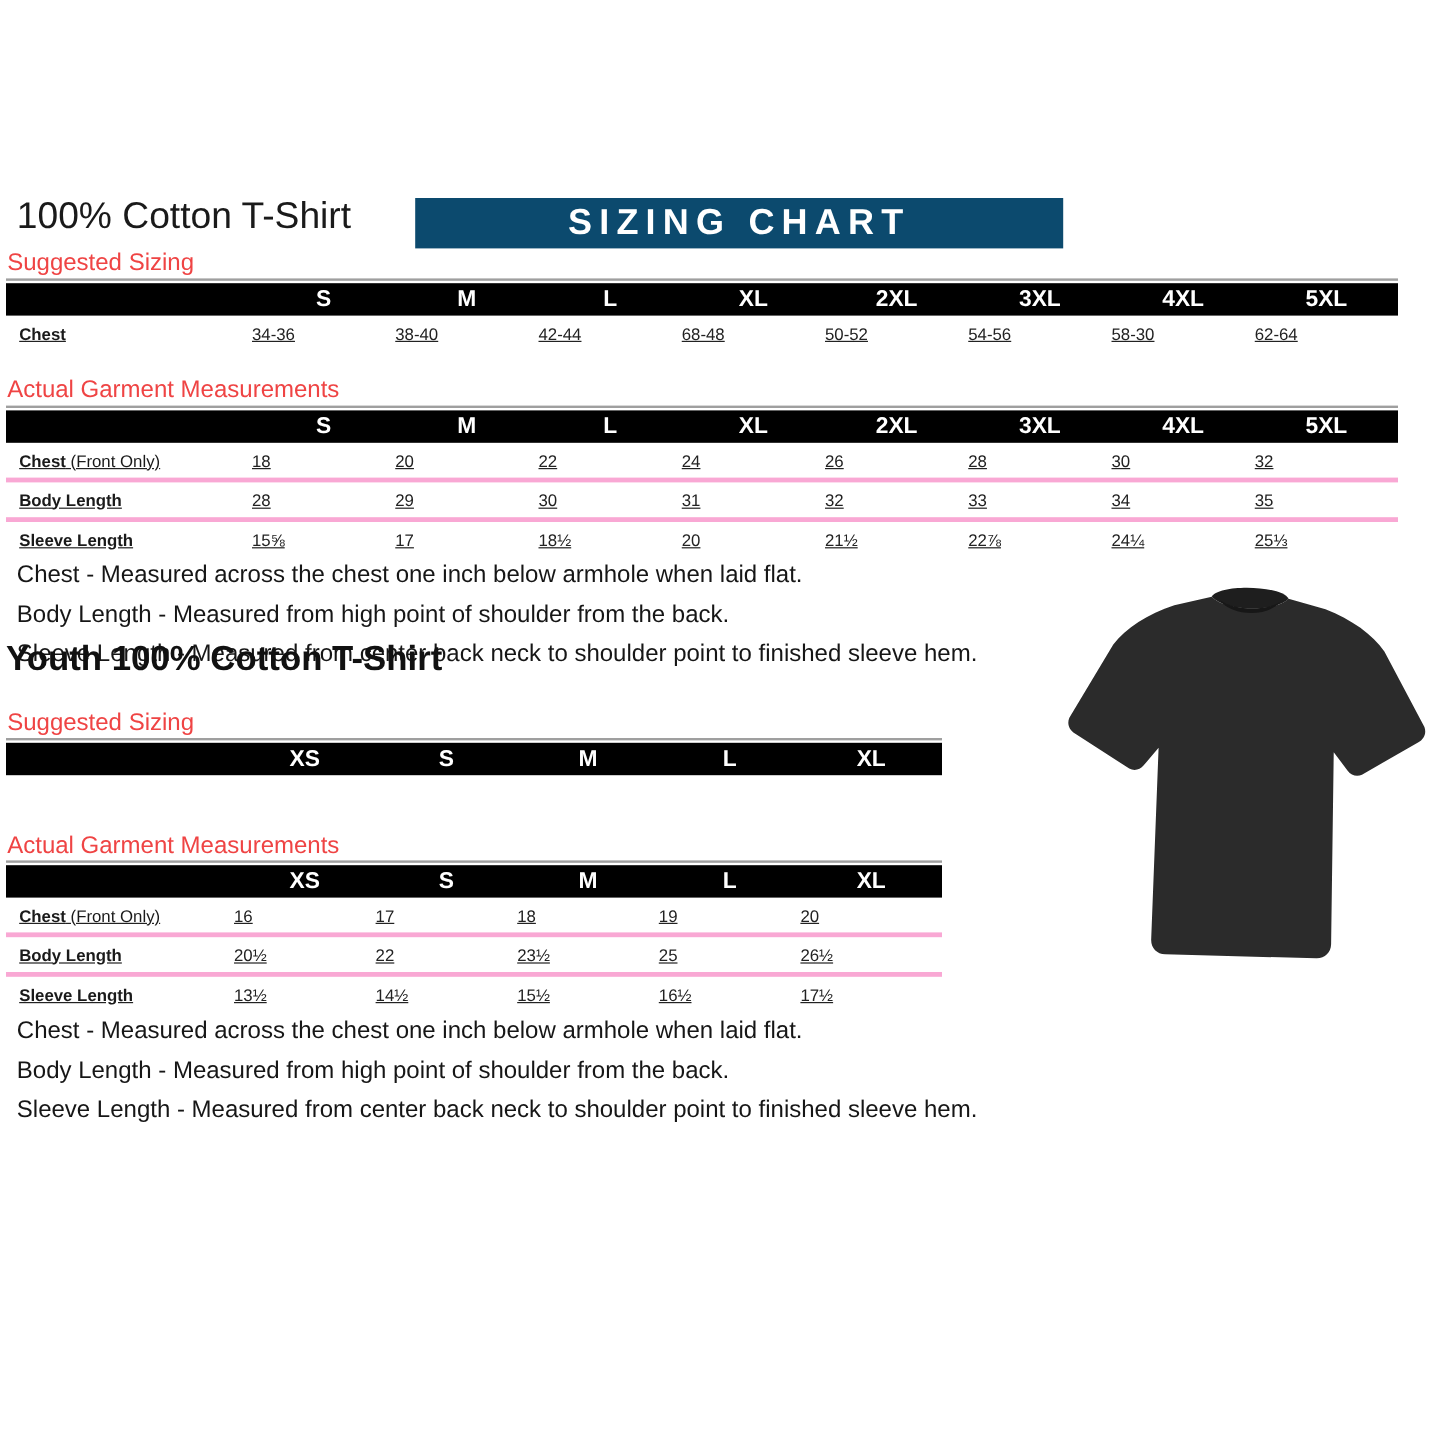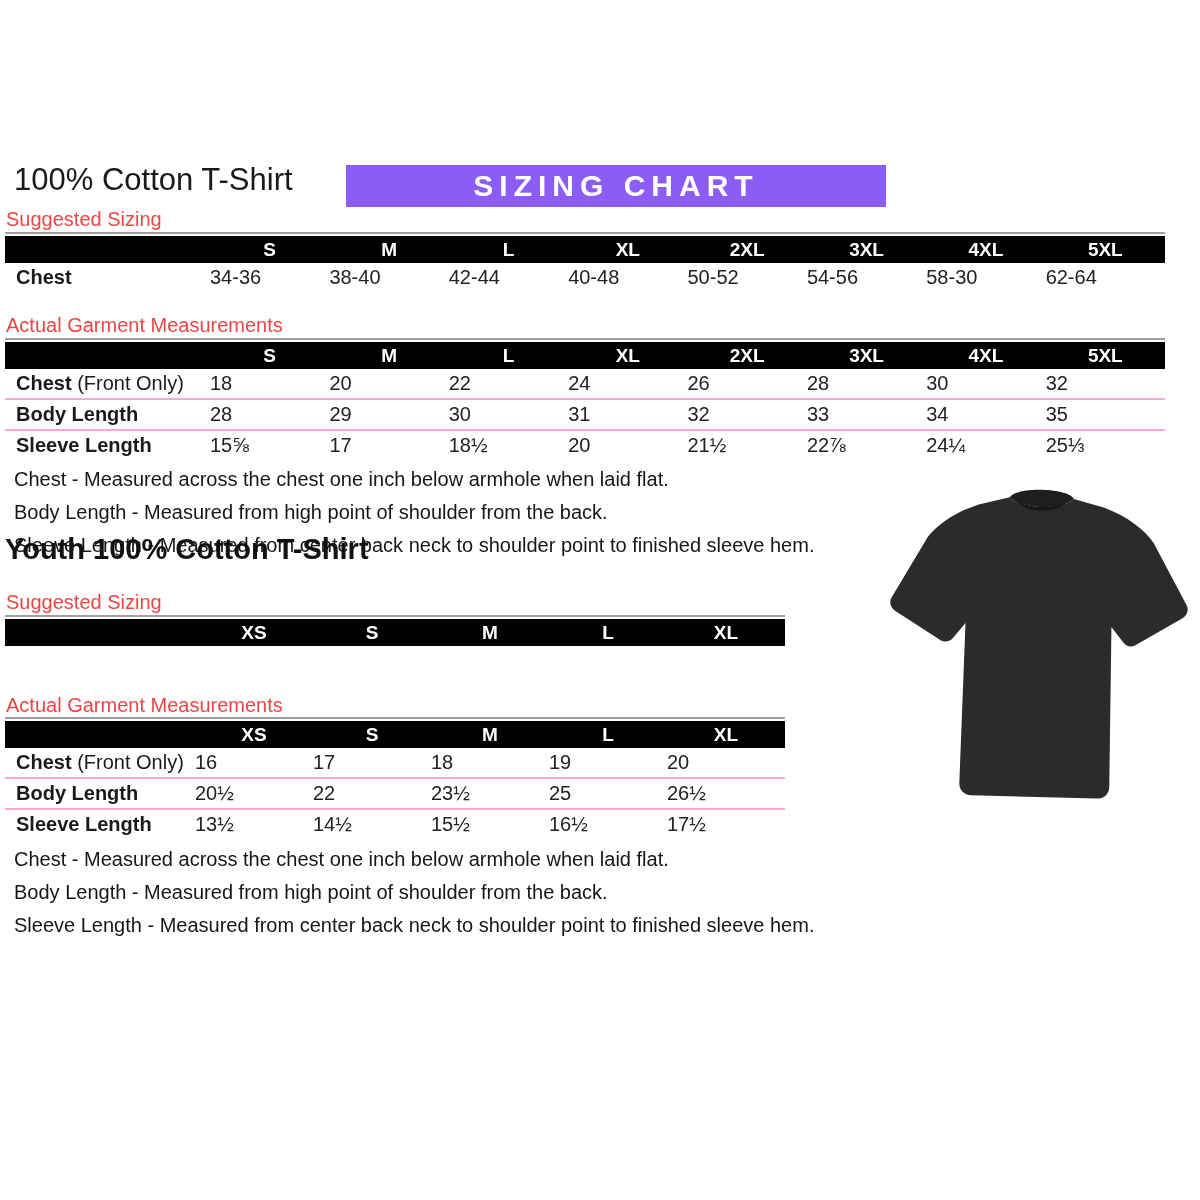--- a/index.html
+++ b/index.html
@@ -1,33 +1,33 @@
 <!DOCTYPE html>
 <html><head>
 <meta charset="utf-8">
 <style>
   html,body{margin:0;padding:0;background:#ffffff;}
   body{width:1200px;height:1200px;font-family:"Liberation Sans",sans-serif;color:#1a1a1a;}
   .canvas{position:relative;width:1200px;height:1200px;background:#fff;overflow:hidden;}
 
   .page-title{position:absolute;left:14px;top:162px;font-size:31px;font-weight:400;color:#1a1a1a;white-space:nowrap;}
-  .banner{position:absolute;left:346px;top:165px;width:540px;height:42px;background:#8b5cf6;
+  .banner{position:absolute;left:346px;top:165px;width:540px;height:42px;background:#0c4a6e;
           display:flex;align-items:center;justify-content:center;}
   .banner-text{color:#fff;font-weight:700;font-size:30px;letter-spacing:6px;white-space:nowrap;}
 
   .section-label{position:absolute;font-size:20px;color:#ef4444;white-space:nowrap;}
 
   .sizes-table{position:absolute;}
   .sizes-table::before{content:"";display:block;height:2px;background:#9f9f9f;margin-bottom:2px;}
   .t-head{display:grid;grid-template-columns:var(--labelw) repeat(var(--ncols),1fr);
           background:#000;height:27px;align-items:center;}
   .t-col{color:#fff;font-weight:700;font-size:19px;text-align:center;}
   .t-row{display:grid;grid-template-columns:var(--labelw) repeat(var(--ncols),1fr);
-         height:29px;align-items:center;font-size:20px;color:#222;}
-  .t-row + .t-row{border-top:2px solid #f9a8d4;}
+         height:29px;align-items:center;font-size:14px;color:#222;text-decoration:underline;}
+  .t-row + .t-row{border-top:4px solid #f9a8d4;}
   .t-label{padding-left:11px;font-weight:700;white-space:nowrap;color:#1a1a1a;}
   .t-label .suffix{font-weight:400;}
   .t-val{text-align:left;}
 
   .adult-table{width:1160px;--labelw:205px;}
   .youth-table{width:780px;--labelw:190px;}
 
   .notes{position:absolute;left:14px;}
   .note{margin:0;padding:0;font-size:20px;line-height:33px;color:#161616;white-space:nowrap;}
 
@@ -57,21 +57,21 @@
         <div class="t-col">2XL</div>
         <div class="t-col">3XL</div>
         <div class="t-col">4XL</div>
         <div class="t-col">5XL</div>
       </div>
       <div class="t-row">
         <div class="t-label"><b>Chest</b></div>
         <div class="t-val">34-36</div>
         <div class="t-val">38-40</div>
         <div class="t-val">42-44</div>
-        <div class="t-val">40-48</div>
+        <div class="t-val">68-48</div>
         <div class="t-val">50-52</div>
         <div class="t-val">54-56</div>
         <div class="t-val">58-30</div>
         <div class="t-val">62-64</div>
       </div>
     </div>
 
   <div class="section-label" style="left:6px;top:314px;">Actual Garment Measurements</div>
   <div class="sizes-table adult-table" style="left: 5px; top: 338px; --ncols: 8;">
       <div class="t-head">

